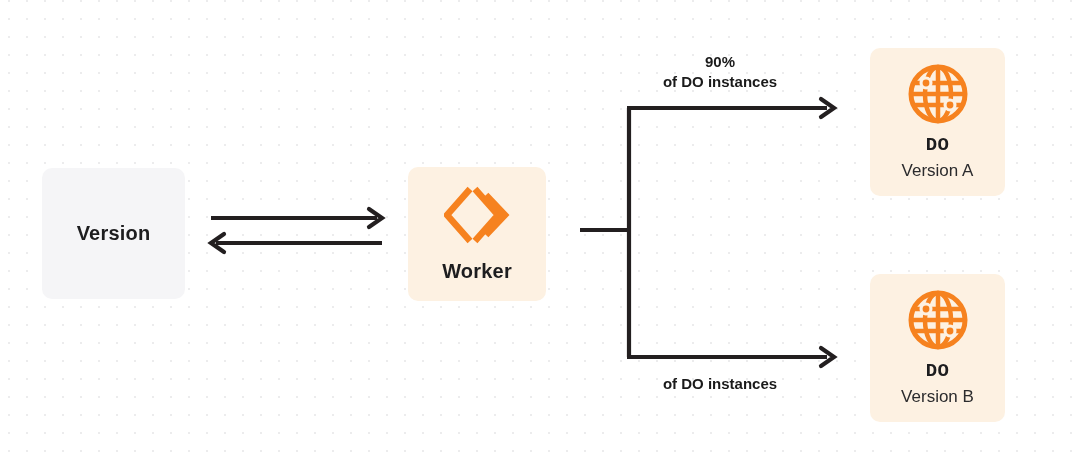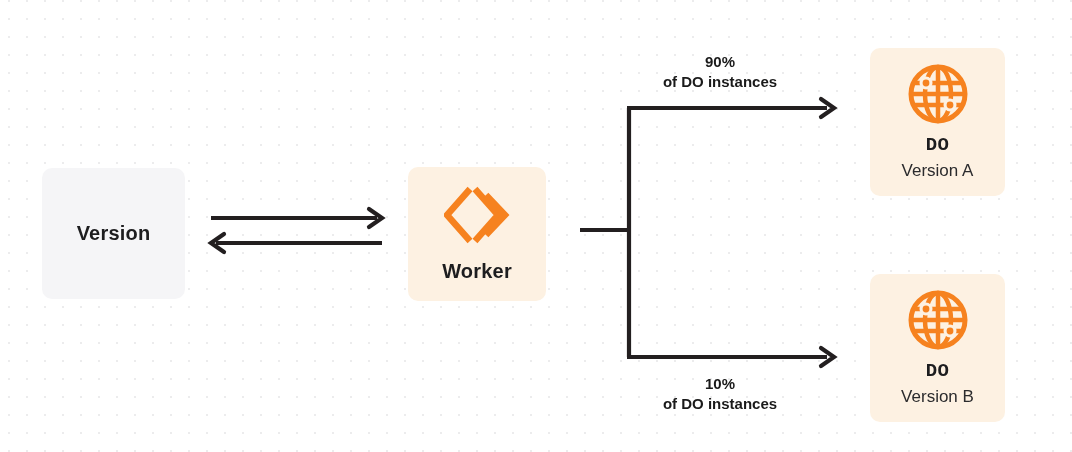--- a/index.html
+++ b/index.html
@@ -226,17 +226,16 @@
     <span class="node-title">DO</span>
     <span class="node-sub">Version B</span>
   </div>
 
   <div class="edge-label label-top">
     <span class="pct">90%</span>
     <span class="sub">of DO instances</span>
   </div>
 
   <div class="edge-label label-bottom">
-    <span class="pct">10%</span>
     <span class="sub">of DO instances</span>
   </div>
 
 </div>
 
 </body></html>

